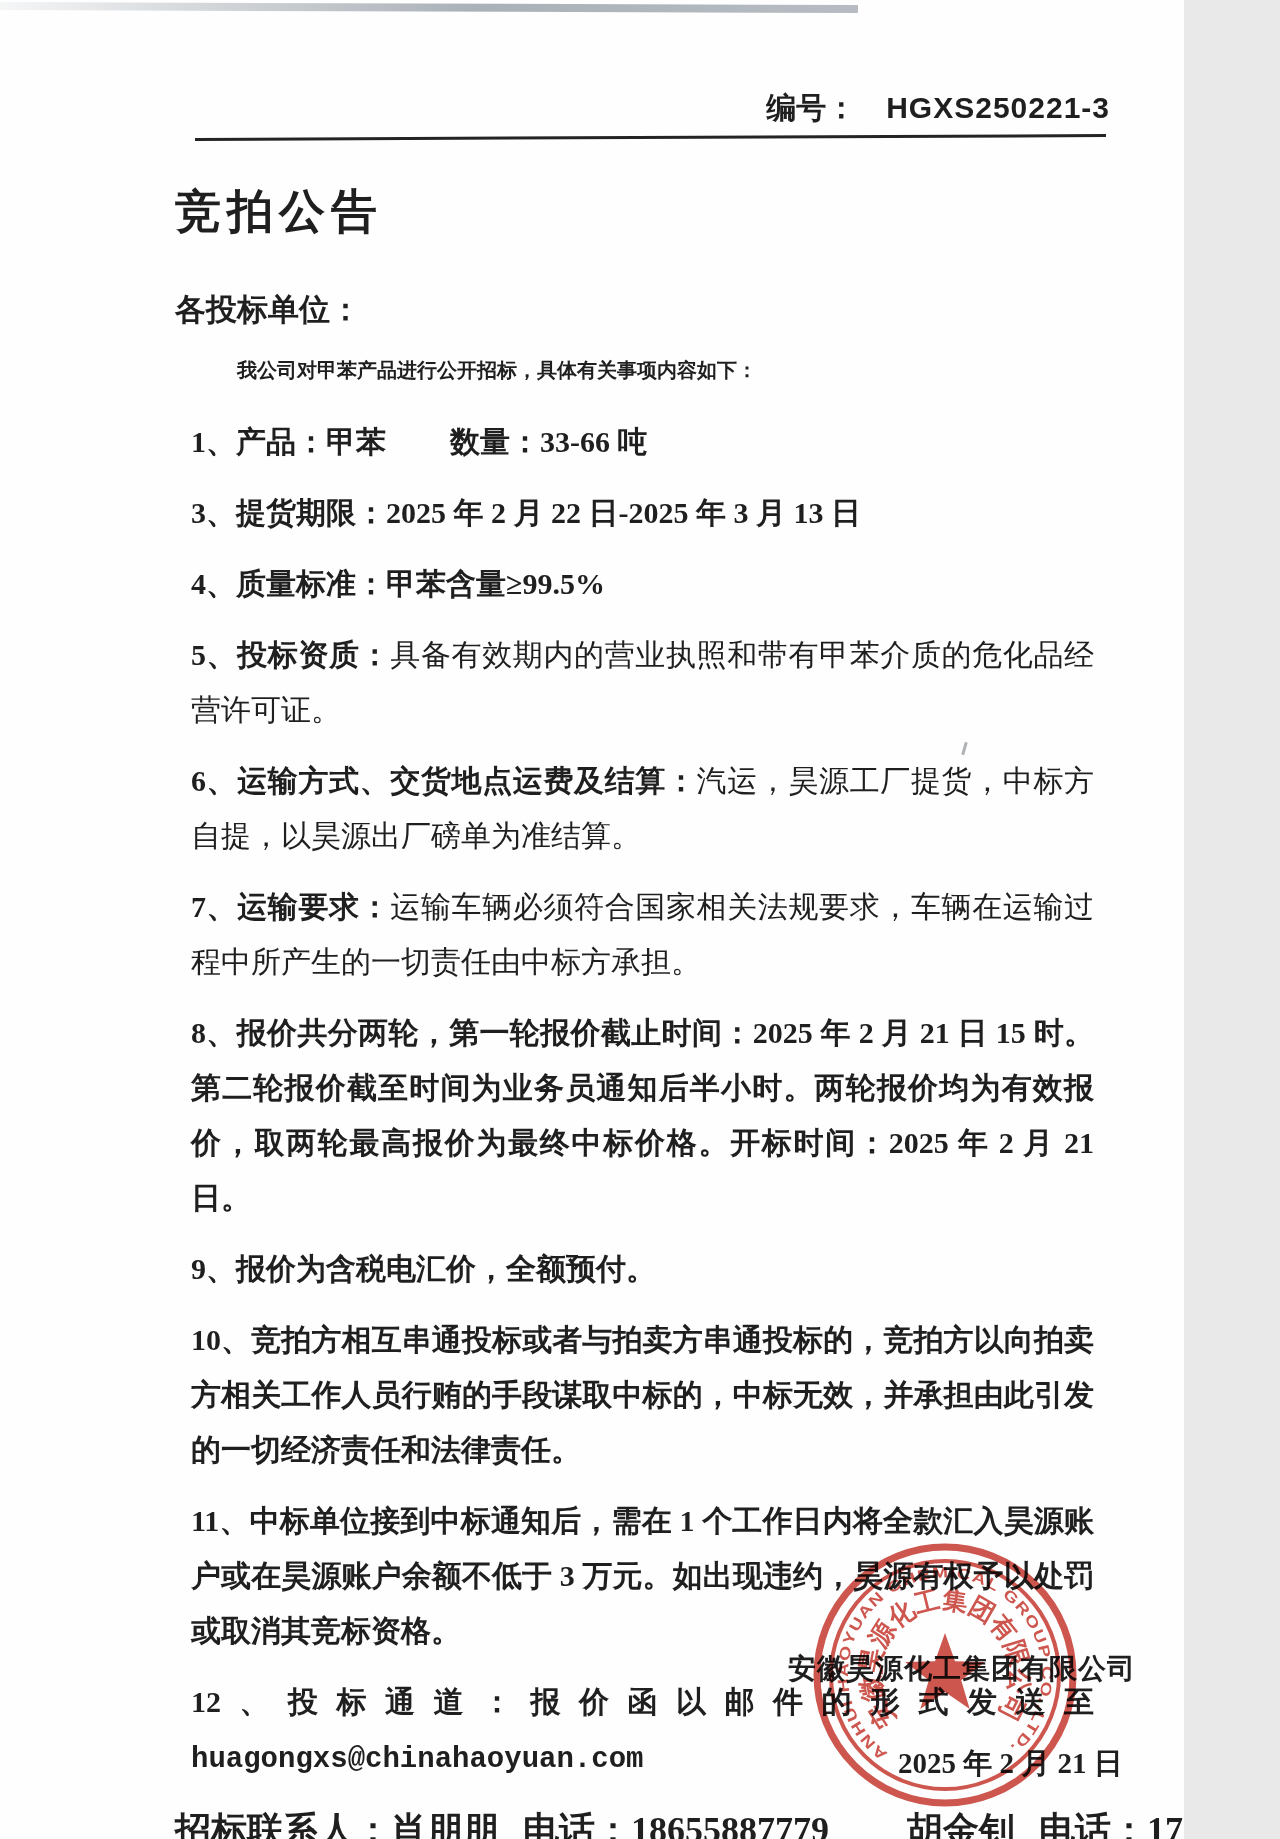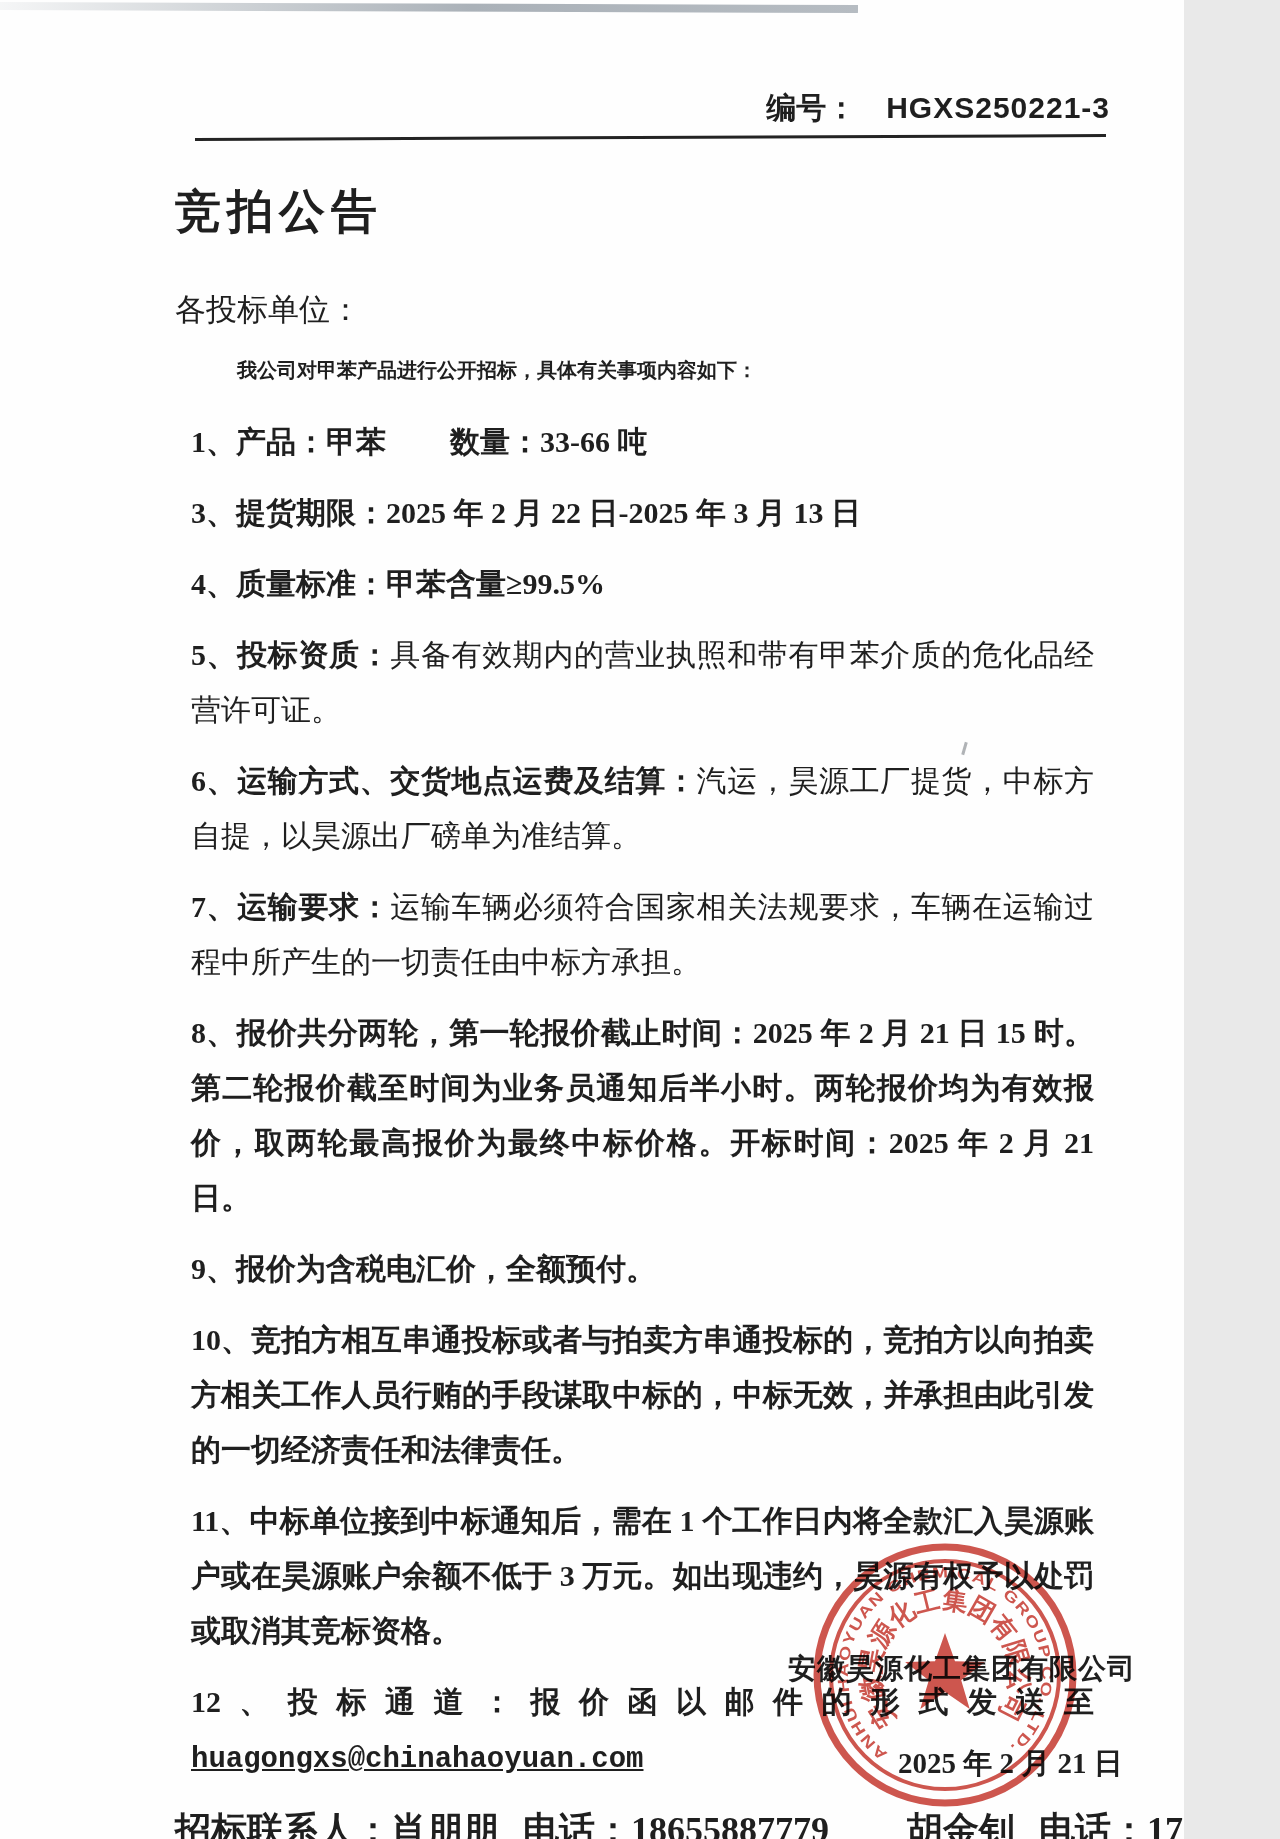--- a/index.html
+++ b/index.html
@@ -29,37 +29,37 @@
   }
   .rule{
     margin-top:7px;margin-left:20px;margin-right:4px;height:3px;
     background:#242424;transform:rotate(-0.25deg);
   }
   .doc-title{
     margin-top:42px;
     font-size:46px;font-weight:bold;letter-spacing:6px;
   }
   .salutation{
-    margin-top:46px;font-size:31px;font-weight:normal;
+    margin-top:46px;font-size:31px;font-weight:bold;
   }
   .intro{
     margin:12px 0 0 0;text-indent:62px;
     font-size:20px;font-weight:bold;line-height:55px;
   }
   p.item{
     margin:16px;font-size:30px;line-height:55px;text-align:justify;
   }
   p.item.gap-before{margin-top:8px;}
   .b{font-weight:bold;}
   .t-bold{font-weight:bold;}
   .t-normal{font-weight:normal;}
   .pair-gap{margin-left:64px;}
   .email{
     font-family:"Liberation Mono","DejaVu Sans Mono",monospace;
-    font-weight:bold;font-size:29px;letter-spacing:0;text-decoration:underline;
+    font-weight:bold;font-size:29px;letter-spacing:0;
   }
   .contacts-row{
     margin-top:8px;font-size:36px;font-weight:bold;line-height:55px;white-space:nowrap;text-align:center;
   }
   .c-phone{margin-left:24px;}
   .c-second{margin-left:78px;}
   .office-row{
     margin-top:30px;margin-left:185px;
     font-size:40px;font-weight:bold;line-height:55px;
   }

